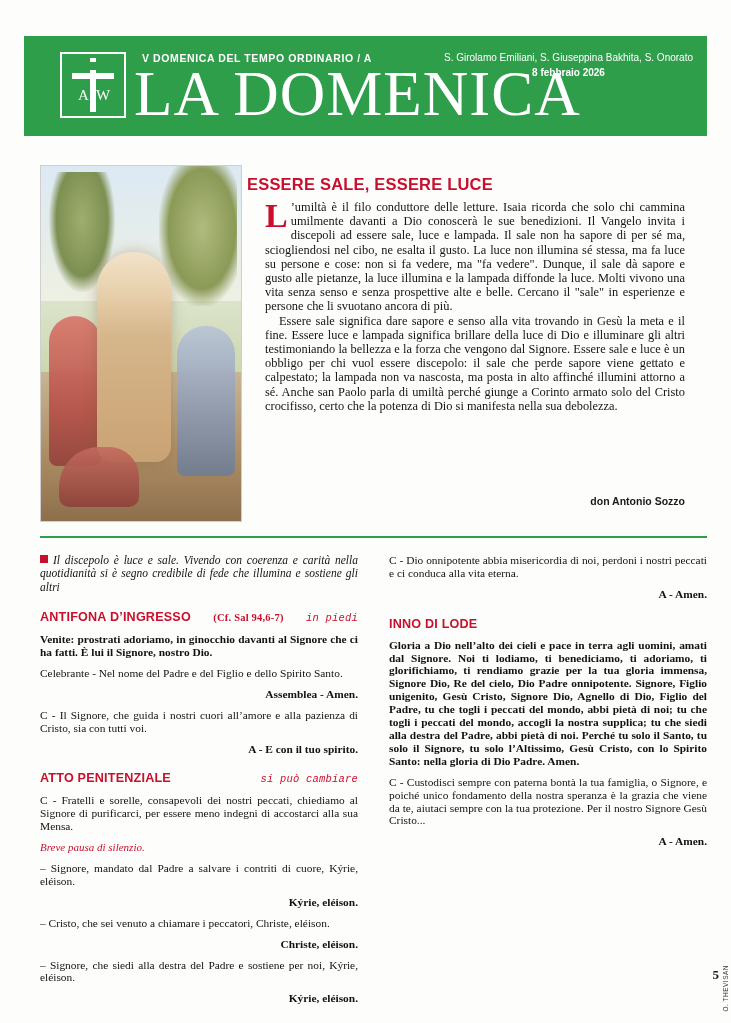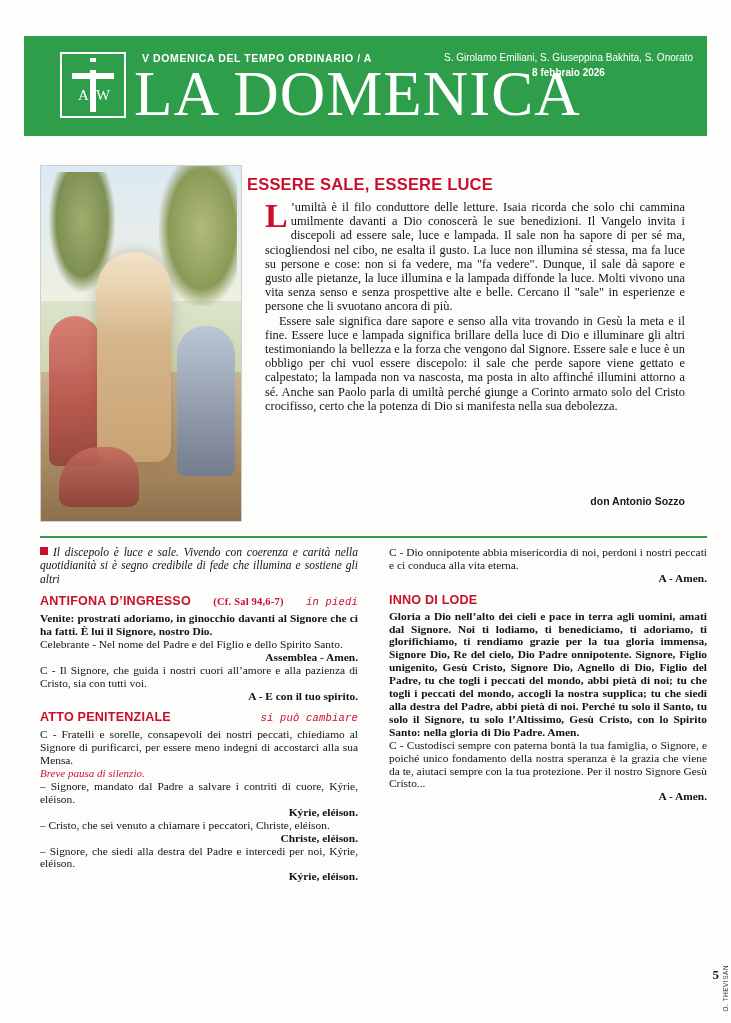--- a/index.html
+++ b/index.html
@@ -198,21 +198,21 @@
     width: 318px;
     font-family: "Liberation Serif", serif;
     font-size: 11.4px;
     line-height: 12.9px;
     text-align: justify;
     color: #121212;
   }
   .col.left  { left: 40px; }
   .col.right { left: 389px; }
 
-  .col p { margin: 0 0 0 0; }
+  .col p { margin: 8px 0 0 0; }
 
   .intro-note {
     font-style: italic;
     font-size: 11.5px;
     line-height: 13.4px;
     margin-bottom: 10px;
   }
   .redsq {
     display: inline-block;
     width: 8px; height: 8px;
@@ -239,21 +239,21 @@
     font-size: 10.5px;
     color: #c8102e;
   }
   .sect-head .rubric {
     font-family: Liberation Mono, monospace;
     font-style: italic;
     font-weight: normal;
     font-size: 10.5px;
     color: #c8102e;
   }
-  .sect-head .ht { white-space: nowrap; }
+  .sect-head .ht { white-space: nowrap; margin-top: 8px; }
 
   .bold { font-weight: bold; }
   .resp-right { text-align: right; font-weight: bold; }
   .rubric-line {
     color: #c8102e;
     font-style: italic;
     font-size: 11px;
     margin: 6px 0 4px 0;
   }
   .blk { margin-bottom: 4px; }
@@ -335,21 +335,21 @@
     <div class="sect-head">
       <span class="ht">ATTO PENITENZIALE</span>
       <span class="rubric">si può cambiare</span>
     </div>
     <p class="blk">C - Fratelli e sorelle, consapevoli dei nostri peccati, chiediamo al Signore di purificarci, per essere meno indegni di accostarci alla sua Mensa.</p>
     <p class="rubric-line">Breve pausa di silenzio.</p>
     <p>– Signore, mandato dal Padre a salvare i contriti di cuore, Kýrie, eléison.</p>
     <p class="resp-right blk">Kýrie, eléison.</p>
     <p>– Cristo, che sei venuto a chiamare i peccatori, Christe, eléison.</p>
     <p class="resp-right blk">Christe, eléison.</p>
-    <p>– Signore, che siedi alla destra del Padre e intercedi per noi, Kýrie, eléison.</p>
+    <p>– Signore, che siedi alla destra del Padre e sostiene per noi, Kýrie, eléison.</p>
     <p class="resp-right blk">Kýrie, eléison.</p>
   </div>
 
   <div class="col right">
     <p>C - Dio onnipotente abbia misericordia di noi, perdoni i nostri peccati e ci conduca alla vita eterna.</p>
     <p class="resp-right blk">A - Amen.</p>
 
     <div class="sect-head">
       <span class="ht">INNO DI LODE</span>
     </div>

